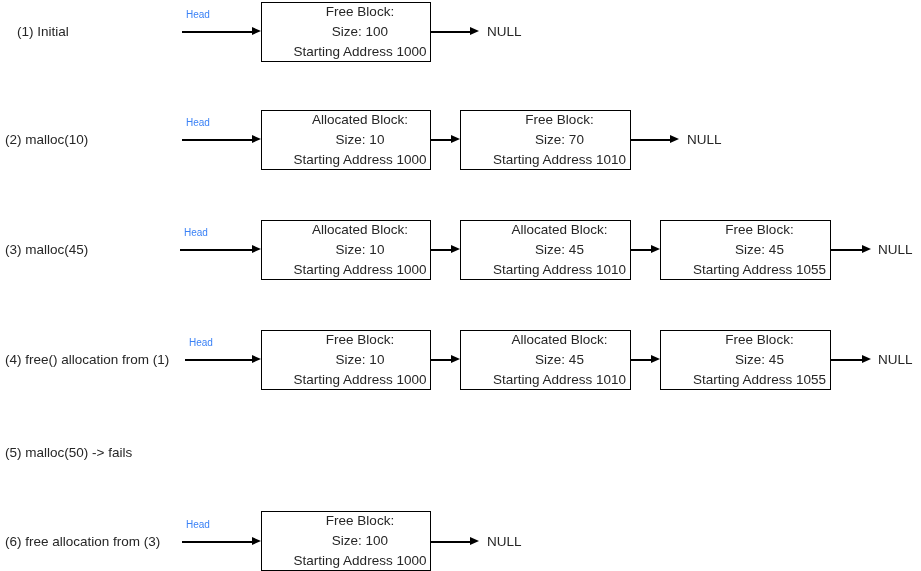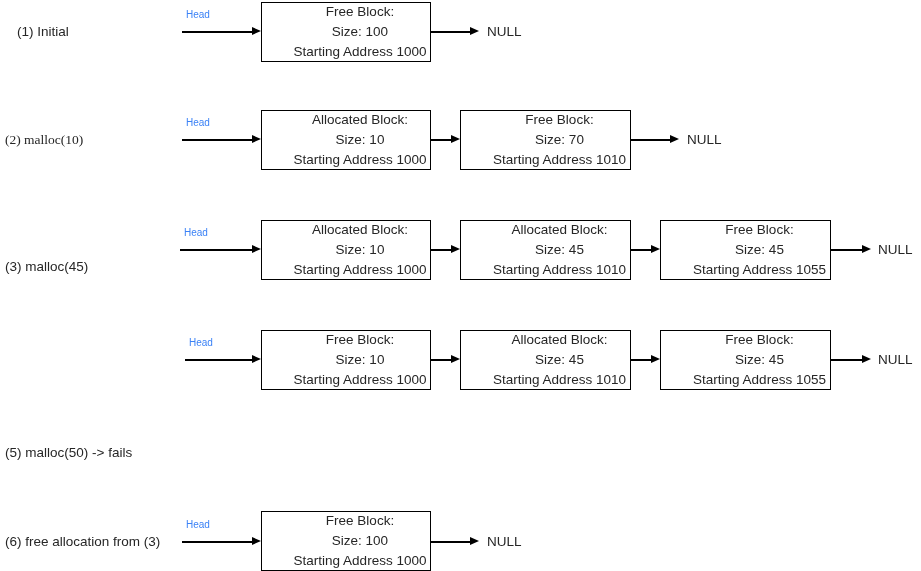--- a/index.html
+++ b/index.html
@@ -103,21 +103,21 @@
     <div class="line">Size: 100</div>
     <div class="line">Starting Address 1000</div>
   </div>
 
   <div class="arrow" style="left:431px; top:27px; width:48px;">
     <div class="shaft" style="width:39px;"></div>
     <div class="head" style="left:39px;"></div>
   </div>
   <div class="null-label" style="left:487px; top:25px;">NULL</div>
 
-  <div class="row-label" style="left:5px; top:133px;font-family:Liberation Serif, serif;">(2) malloc(10)</div>
+  <div class="row-label" style="left:5px; top:133px;">(2) malloc(10)</div>
 
   <div class="head-group" style="left:182px; top:135px;">
     <span class="head-label">Head</span>
     <div class="arrow" style="left:0; top:0; width:79px;">
       <div class="shaft" style="width:70px;"></div>
       <div class="head" style="left:70px;"></div>
     </div>
   </div>
 
   <div class="block" style="left:261px; top:110px; width:170px; height:60px;">
@@ -136,21 +136,21 @@
     <div class="line">Size: 70</div>
     <div class="line">Starting Address 1010</div>
   </div>
 
   <div class="arrow" style="left:631px; top:135px; width:48px;">
     <div class="shaft" style="width:39px;"></div>
     <div class="head" style="left:39px;"></div>
   </div>
   <div class="null-label" style="left:687px; top:133px;">NULL</div>
 
-  <div class="row-label" style="left:5px; top:243px;margin-top:17px;">(3) malloc(45)</div>
+  <div class="row-label" style="left:5px; top:243px;">(3) malloc(45)</div>
 
   <div class="head-group" style="left:180px; top:245px;">
     <span class="head-label">Head</span>
     <div class="arrow" style="left:0; top:0; width:81px;">
       <div class="shaft" style="width:72px;"></div>
       <div class="head" style="left:72px;"></div>
     </div>
   </div>
 
   <div class="block" style="left:261px; top:220px; width:170px; height:60px;">
@@ -180,20 +180,21 @@
     <div class="line">Size: 45</div>
     <div class="line">Starting Address 1055</div>
   </div>
 
   <div class="arrow" style="left:831px; top:245px; width:40px;">
     <div class="shaft" style="width:31px;"></div>
     <div class="head" style="left:31px;"></div>
   </div>
   <div class="null-label" style="left:878px; top:243px;">NULL</div>
 
+  <div class="row-label" style="left:5px; top:353px;">(4) free() allocation from (1)</div>
 
   <div class="head-group" style="left:185px; top:355px;">
     <span class="head-label">Head</span>
     <div class="arrow" style="left:0; top:0; width:76px;">
       <div class="shaft" style="width:67px;"></div>
       <div class="head" style="left:67px;"></div>
     </div>
   </div>
 
   <div class="block" style="left:261px; top:330px; width:170px; height:60px;">

